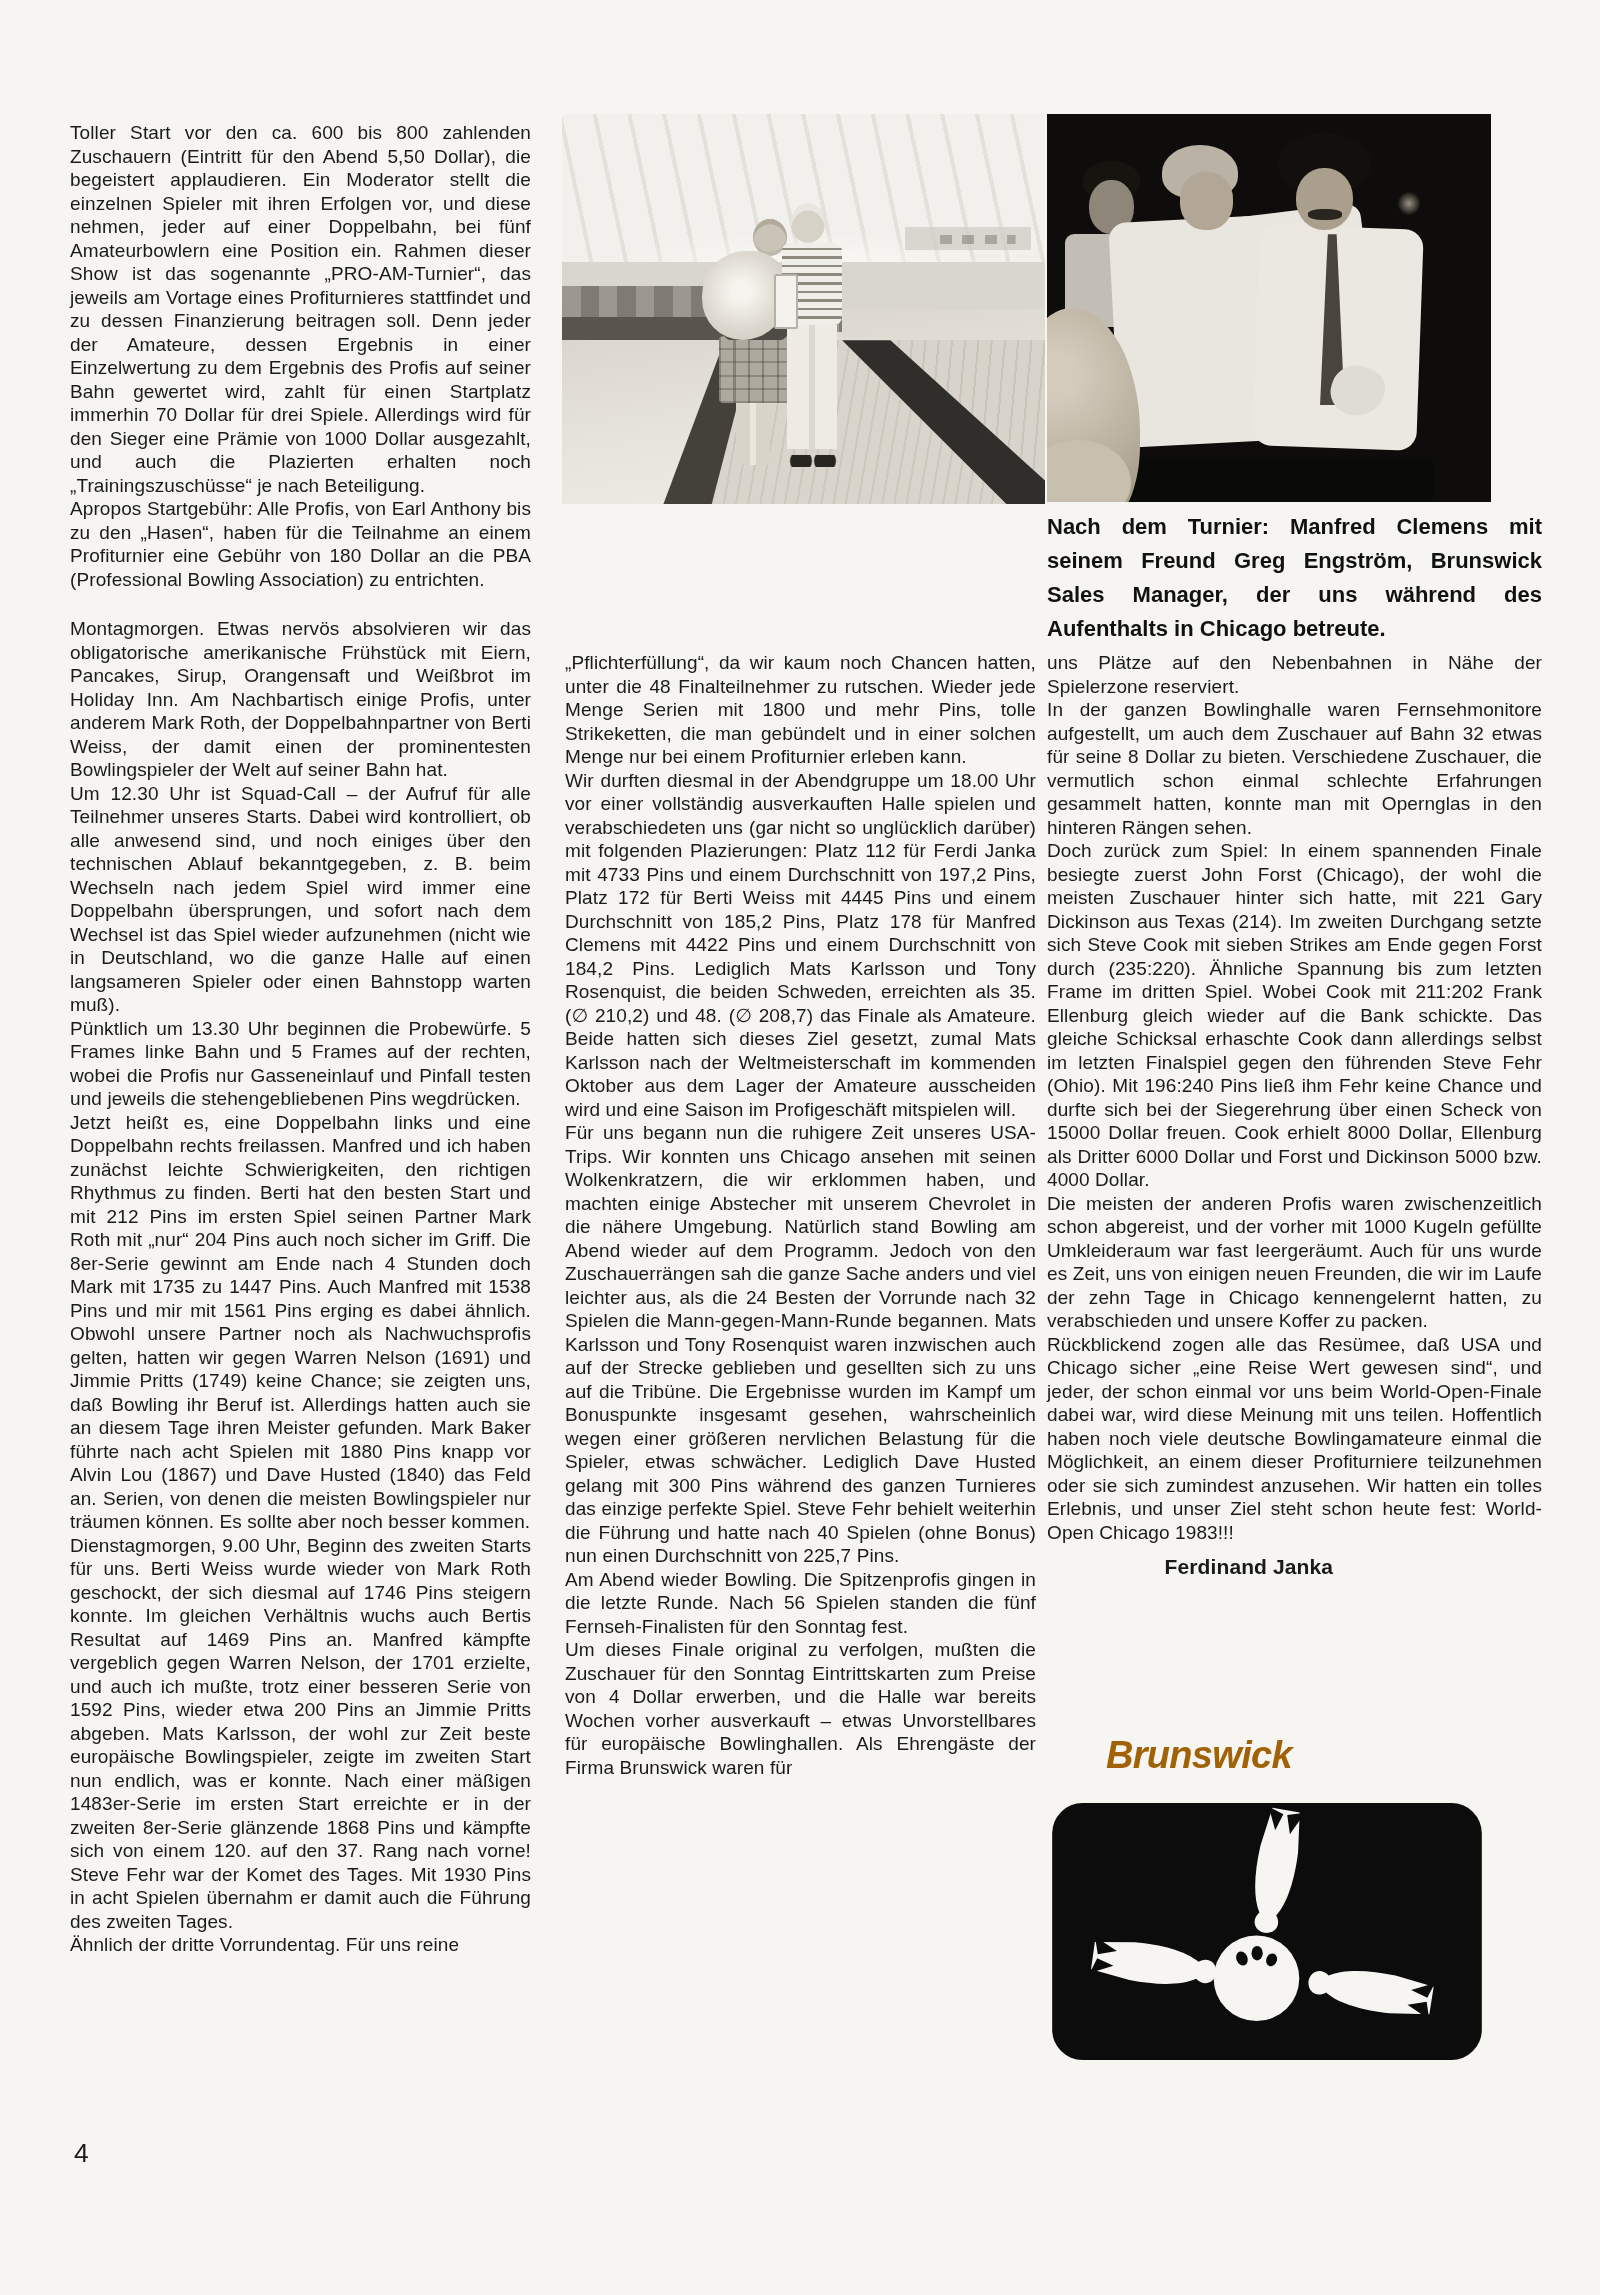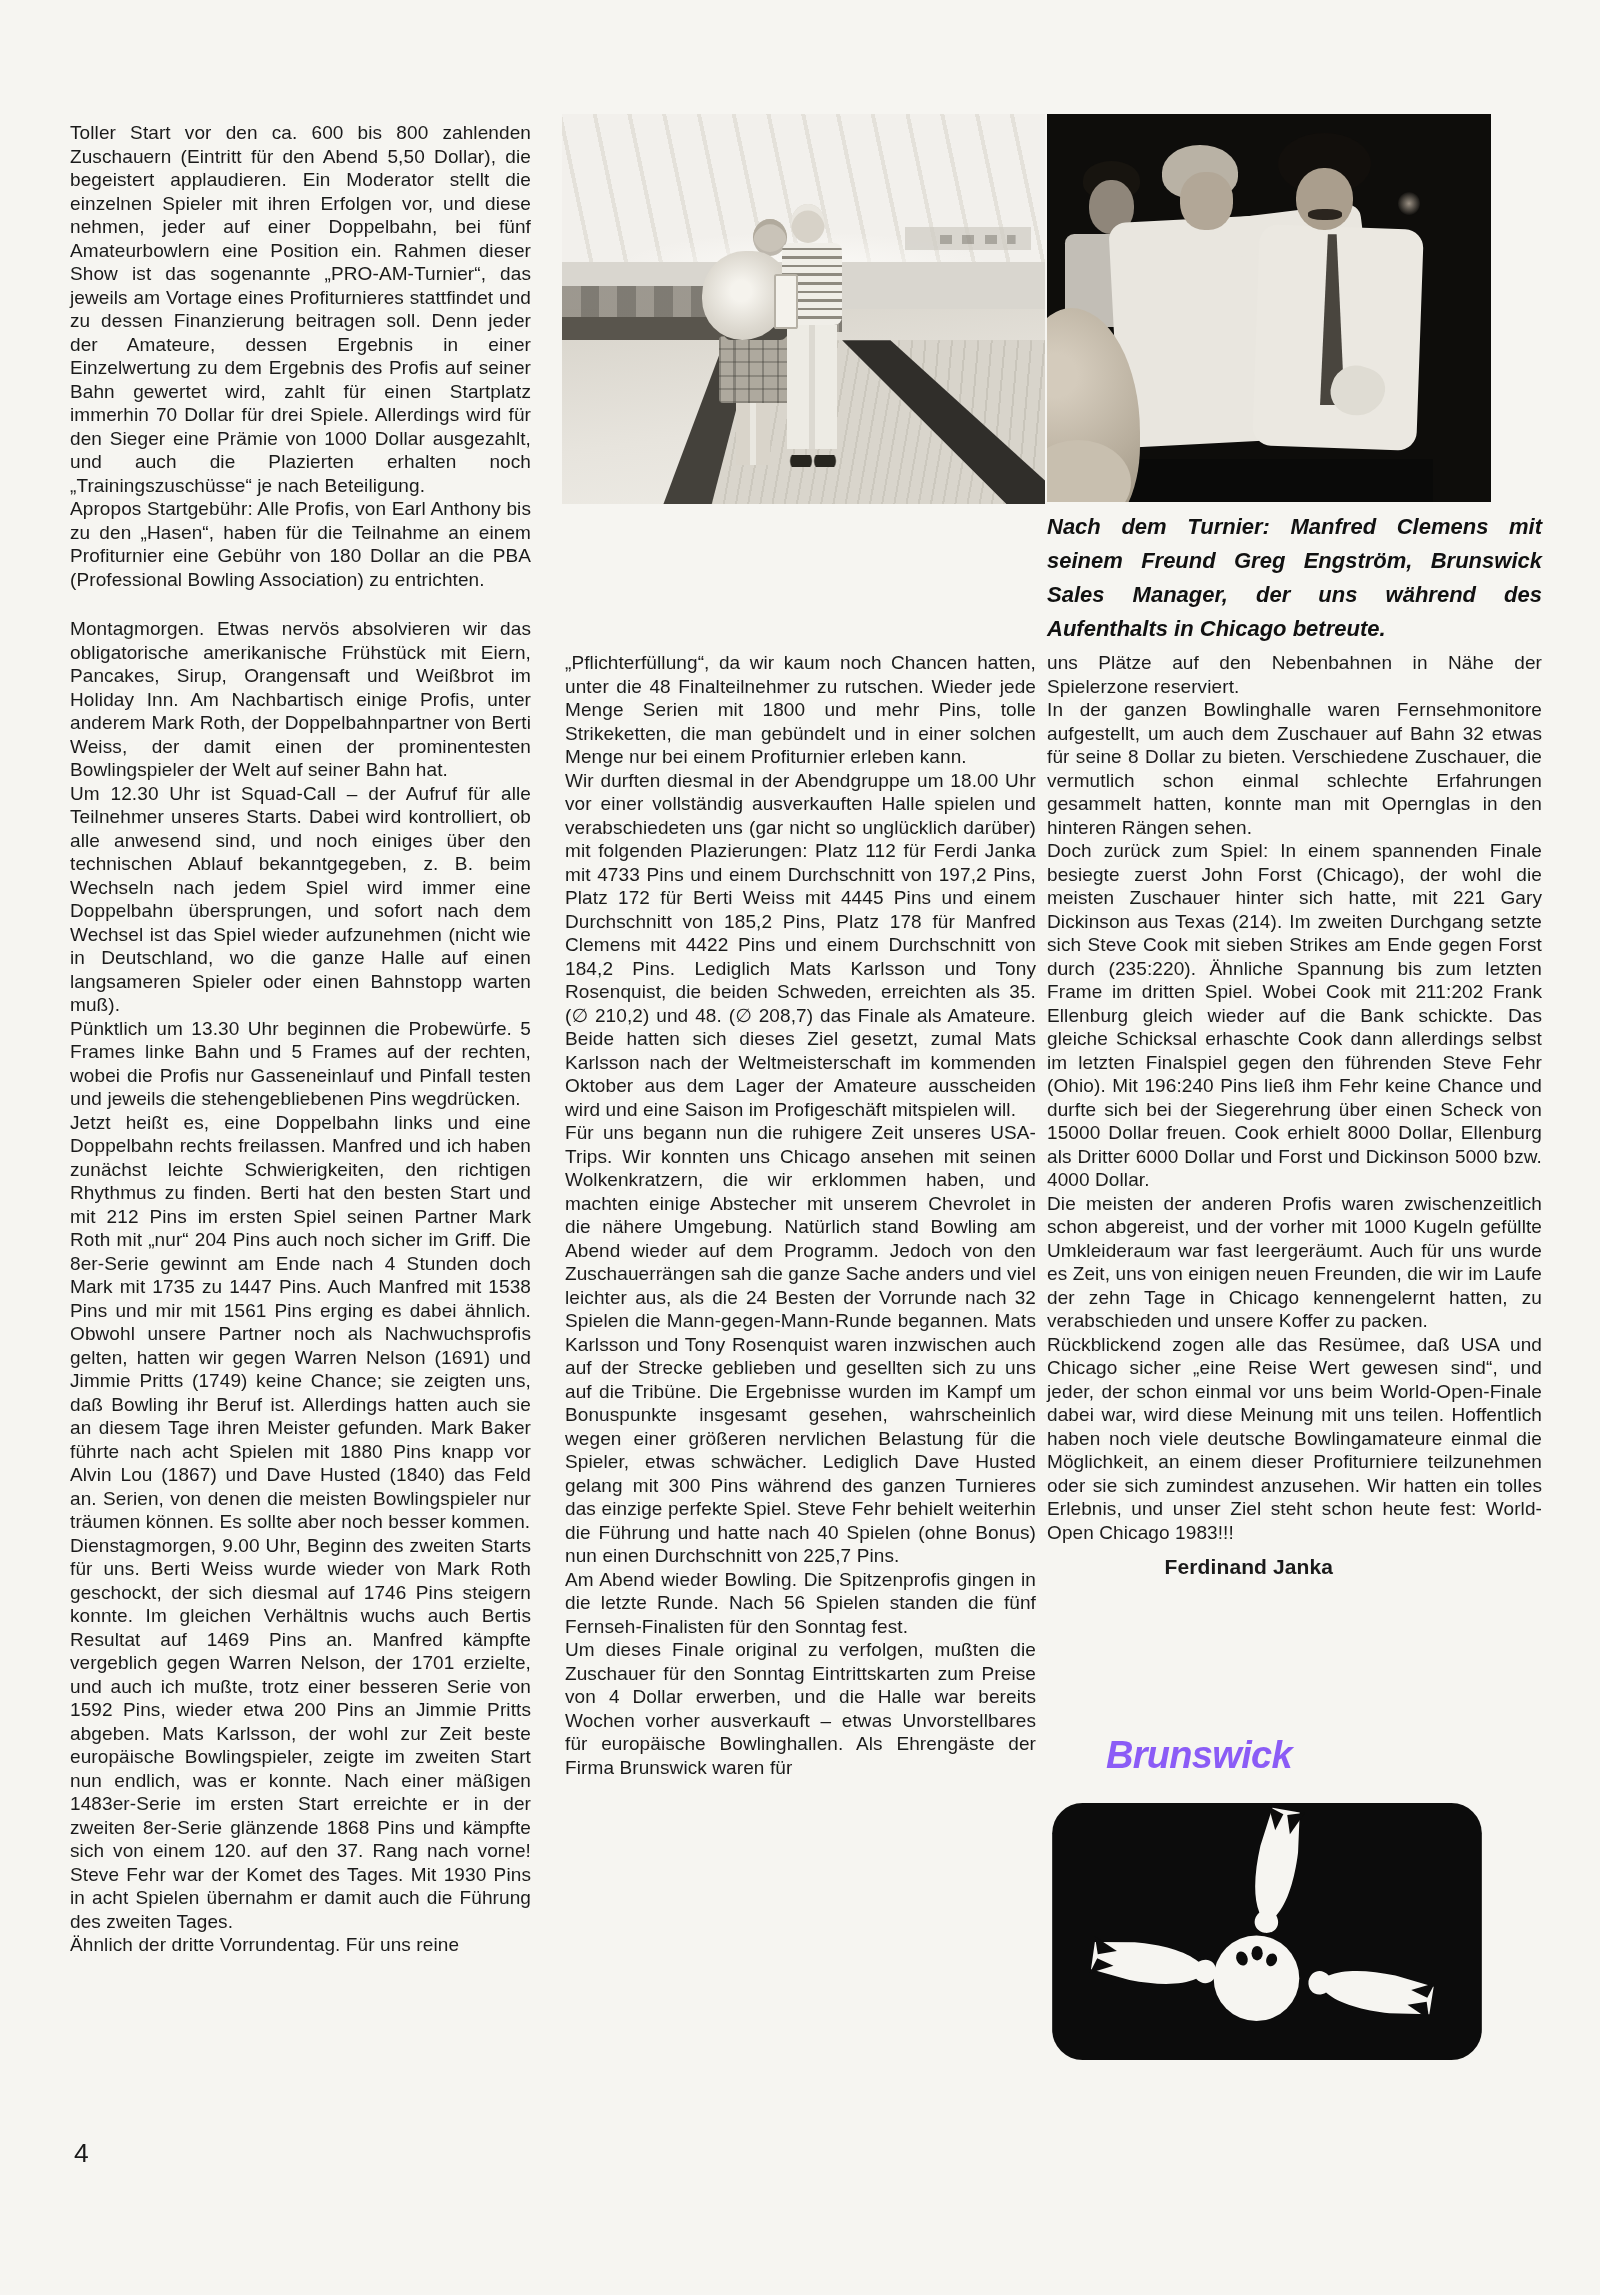--- a/index.html
+++ b/index.html
@@ -9,21 +9,21 @@
     font-family:"Liberation Sans","DejaVu Sans",sans-serif;color:#1a1a1a;padding-left:8px;
   }
   .col{position:absolute;text-align:justify;font-size:19px;line-height:23.5px;letter-spacing:0.1px;}
   .col p{margin:0;text-justify:inter-word;}
   .col p.sp{margin-top:26px;}
   #col-left{left:70px;top:121px;width:461px;}
   #col-mid{left:565px;top:651px;width:471px;}
   #col-right{left:1047px;top:651px;width:495px;}
   .caption{position:absolute;font-weight:bold;font-size:22px;line-height:34px;text-align:justify;color:#111;}
   #caption1{left:565px;top:515px;width:471px;}
-  #caption2{left:1047px;top:510px;width:495px;font-style:italic;}
+  #caption2{left:1047px;top:510px;width:495px;}
   #author{margin-top:10.6px;font-weight:bold;font-size:21px;text-align:right;padding-right:209px;}
   #pagenum{position:absolute;left:74px;top:2138px;font-size:26.4px;}
 
   
   #photo1{position:absolute;left:562px;top:114px;width:483px;height:390px;background:#e9e7e2;overflow:hidden;}
   #photo1 div{position:absolute;}
   .p1-ceiling{left:0;top:0;width:100%;height:42%;
     background:repeating-linear-gradient(78deg,#f2f0ec 0 30px,#e4e1da 30px 34px);}
   .p1-glow{left:10%;top:30%;width:80%;height:20%;
     background:radial-gradient(ellipse at 50% 50%,#fbfaf7 0%,rgba(251,250,247,0) 70%);}
@@ -84,21 +84,21 @@
   .p2-rman-shirt{left:47%;top:29%;width:37%;height:57%;border-radius:18.5px;background:#ebe8e1;transform:rotate(2deg);}
   .p2-tie{left:61.5%;top:31%;width:5.5%;height:44%;background:#49453e;
     clip-path:polygon(32% 0,68% 0,100% 100%,0 100%);}
   .p2-shoe{left:64%;top:65%;width:12%;height:13%;border-radius:52% 44% 60% 48%;background:#dfdcd3;transform:rotate(18deg);}
   .p2-pants{left:15%;bottom:0;width:72%;height:11%;background:#0a0a09;}
   .p2-hair-fg{left:-7%;top:50%;width:28%;height:58%;border-radius:48% 60% 42% 52%;
     background:radial-gradient(circle at 32% 30%,#d4cbbc 12%,#b8ae9d 55%,#948a78 100%);}
   .p2-shoulder-fg{left:-5%;bottom:-6%;width:24%;height:22%;border-radius:50%;background:#c8bfaf;}
   
   #brand{position:absolute;left:1106px;top:1734px;font-size:38px;font-weight:bold;font-style:italic;
-    letter-spacing:-0.7px;color:#8b5cf6;}
+    letter-spacing:-0.7px;color:#a16207;}
   #logo-box{position:absolute;left:1052px;top:1803px;width:430px;height:257px;}
   #event{position:absolute;left:1034px;top:2062px;width:462px;font-size:46px;font-weight:bold;font-style:italic;
     letter-spacing:-1.3px;color:#0d0d0d;white-space:nowrap;}
 </style>
 </head>
 <body>
 
 <div id="page">
 
   <div class="col" id="col-left">

